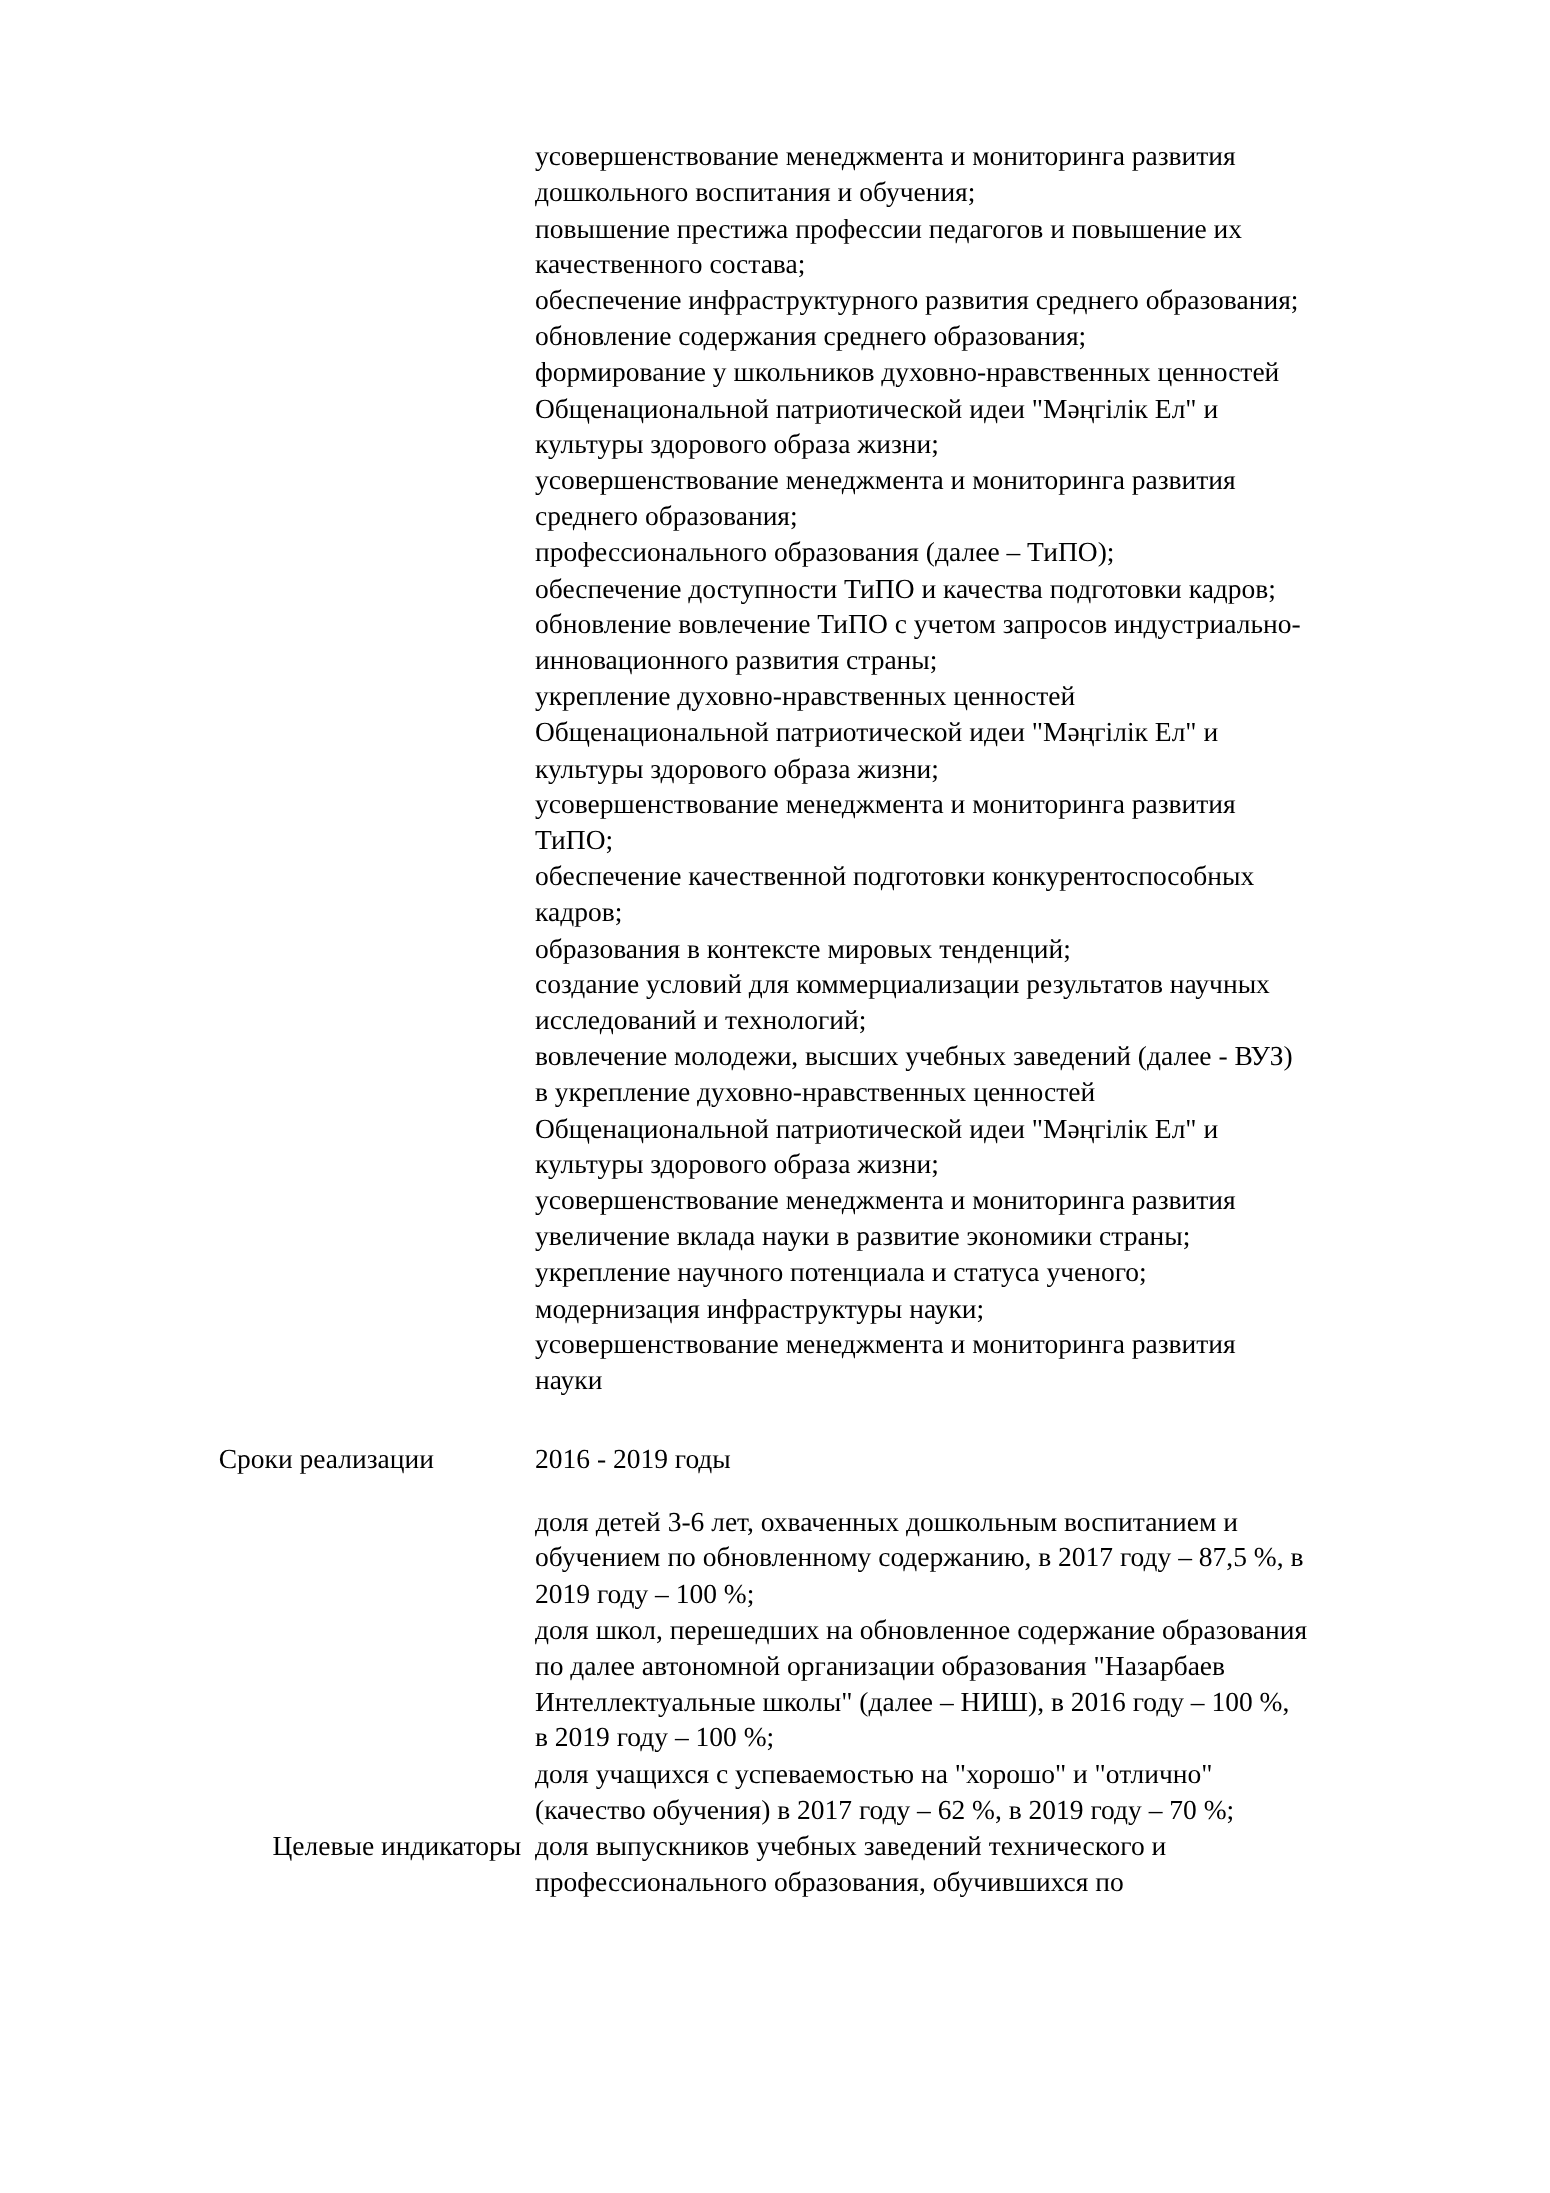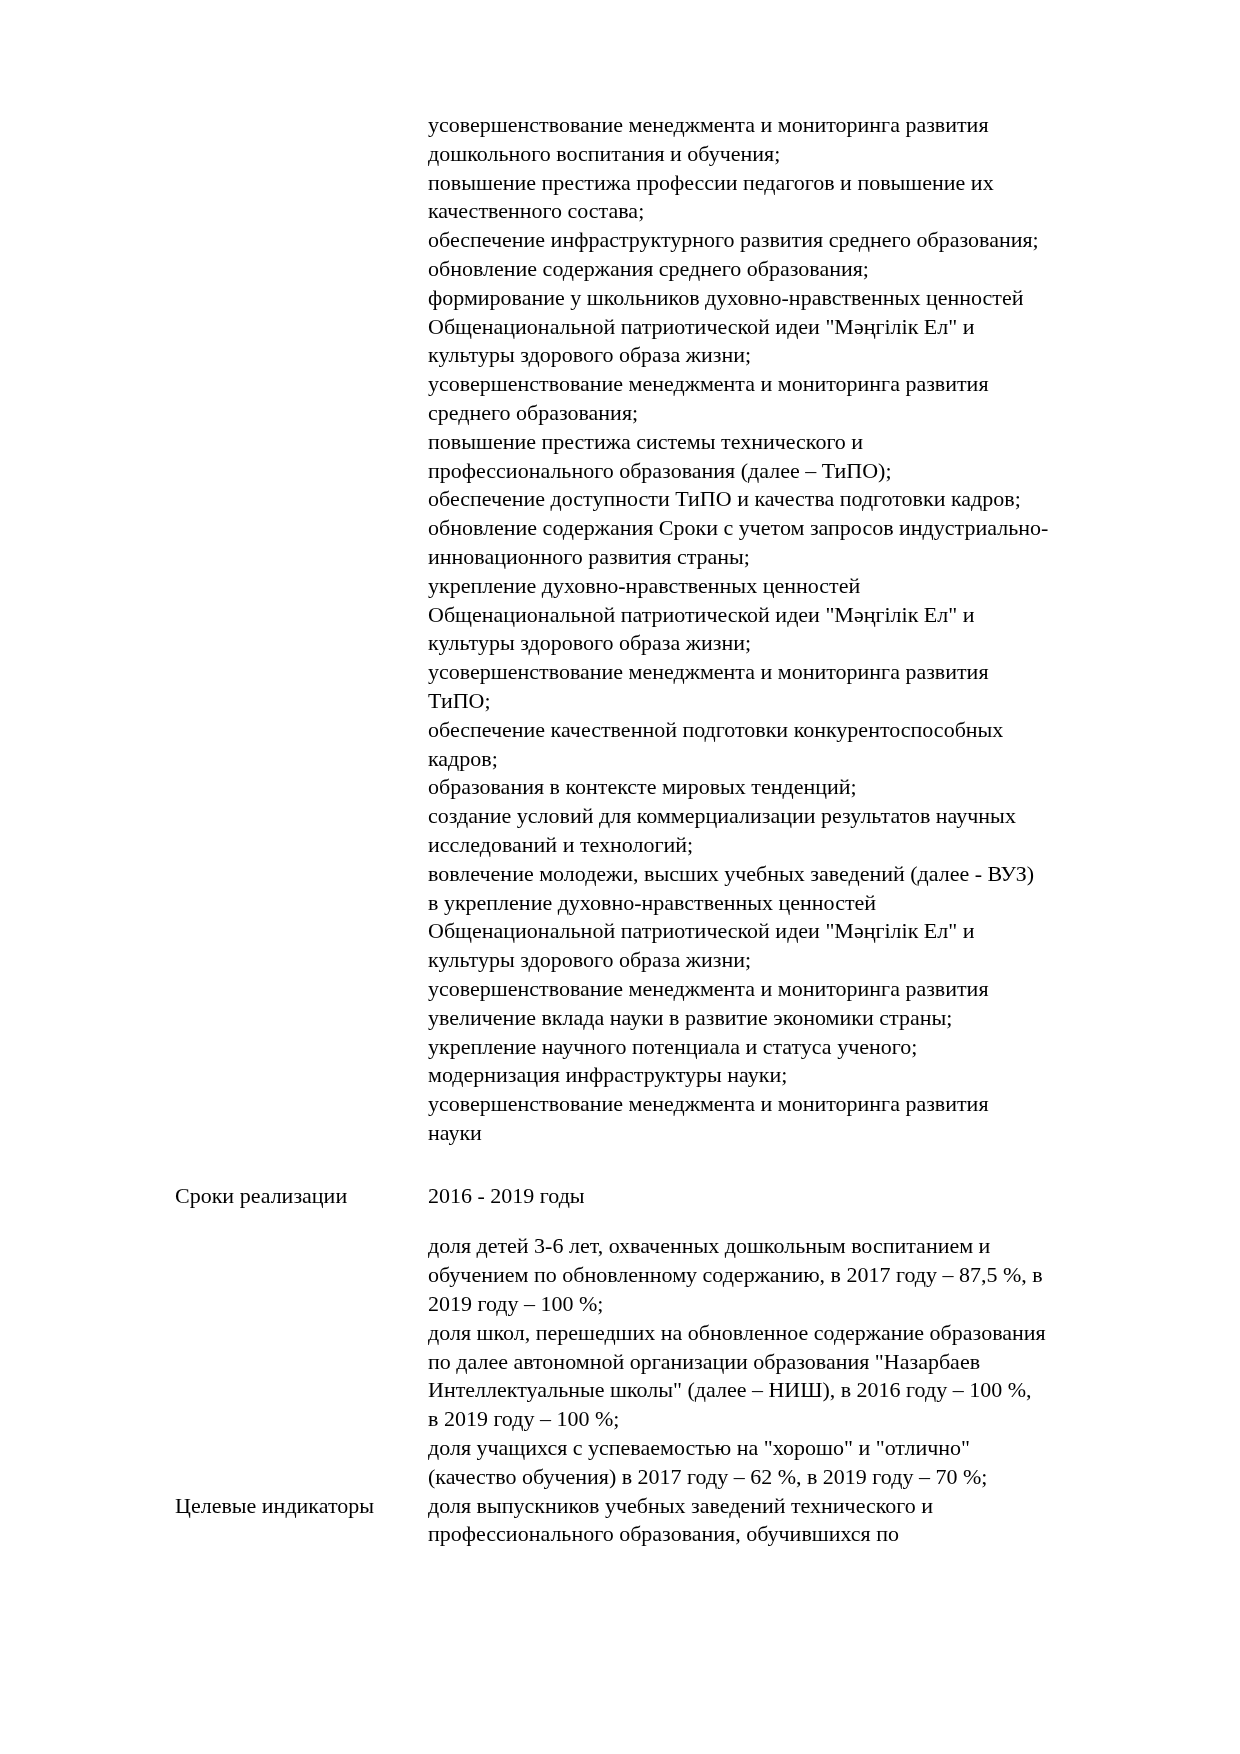--- a/index.html
+++ b/index.html
@@ -60,24 +60,23 @@
         <div class="line">дошкольного воспитания и обучения;</div>
         <div class="line">повышение престижа профессии педагогов и повышение их</div>
         <div class="line">качественного состава;</div>
         <div class="line">обеспечение инфраструктурного развития среднего образования;</div>
         <div class="line">обновление содержания среднего образования;</div>
         <div class="line">формирование у школьников духовно-нравственных ценностей</div>
         <div class="line">Общенациональной патриотической идеи "Мәңгілік Ел" и</div>
         <div class="line">культуры здорового образа жизни;</div>
         <div class="line">усовершенствование менеджмента и мониторинга развития</div>
         <div class="line">среднего образования;</div>
-        <div class="line">повышение престижа системы технического и</div>
         <div class="line">профессионального образования (далее – ТиПО);</div>
         <div class="line">обеспечение доступности ТиПО и качества подготовки кадров;</div>
-        <div class="line">обновление содержания Сроки с учетом запросов индустриально-</div>
+        <div class="line">обновление вовлечение ТиПО с учетом запросов индустриально-</div>
         <div class="line">инновационного развития страны;</div>
         <div class="line">укрепление духовно-нравственных ценностей</div>
         <div class="line">Общенациональной патриотической идеи "Мәңгілік Ел" и</div>
         <div class="line">культуры здорового образа жизни;</div>
         <div class="line">усовершенствование менеджмента и мониторинга развития</div>
         <div class="line">ТиПО;</div>
         <div class="line">обеспечение качественной подготовки конкурентоспособных</div>
         <div class="line">кадров;</div>
         <div class="line">образования в контексте мировых тенденций;</div>
         <div class="line">создание условий для коммерциализации результатов научных</div>
@@ -97,21 +96,21 @@
     <div class="row gap-large">
       <div class="label-col">
         <div class="label" style="padding-top: 0px;">Сроки реализации</div>
       </div>
       <div class="text-col">
         <div class="line">2016 - 2019 годы</div>
       </div>
     </div>
     <div class="row gap-small">
       <div class="label-col">
-        <div class="label" style="padding-top: 259.2px;">Целевые индикаторы</div>
+        <div class="label" style="padding-top: 259.2px; margin-left: 43px;">Целевые индикаторы</div>
       </div>
       <div class="text-col">
         <div class="line">доля детей 3-6 лет, охваченных дошкольным воспитанием и</div>
         <div class="line">обучением по обновленному содержанию, в 2017 году – 87,5 %, в</div>
         <div class="line">2019 году – 100 %;</div>
         <div class="line">доля школ, перешедших на обновленное содержание образования</div>
         <div class="line">по далее автономной организации образования "Назарбаев</div>
         <div class="line">Интеллектуальные школы" (далее – НИШ), в 2016 году – 100 %,</div>
         <div class="line">в 2019 году – 100 %;</div>
         <div class="line">доля учащихся с успеваемостью на "хорошо" и "отлично"</div>

